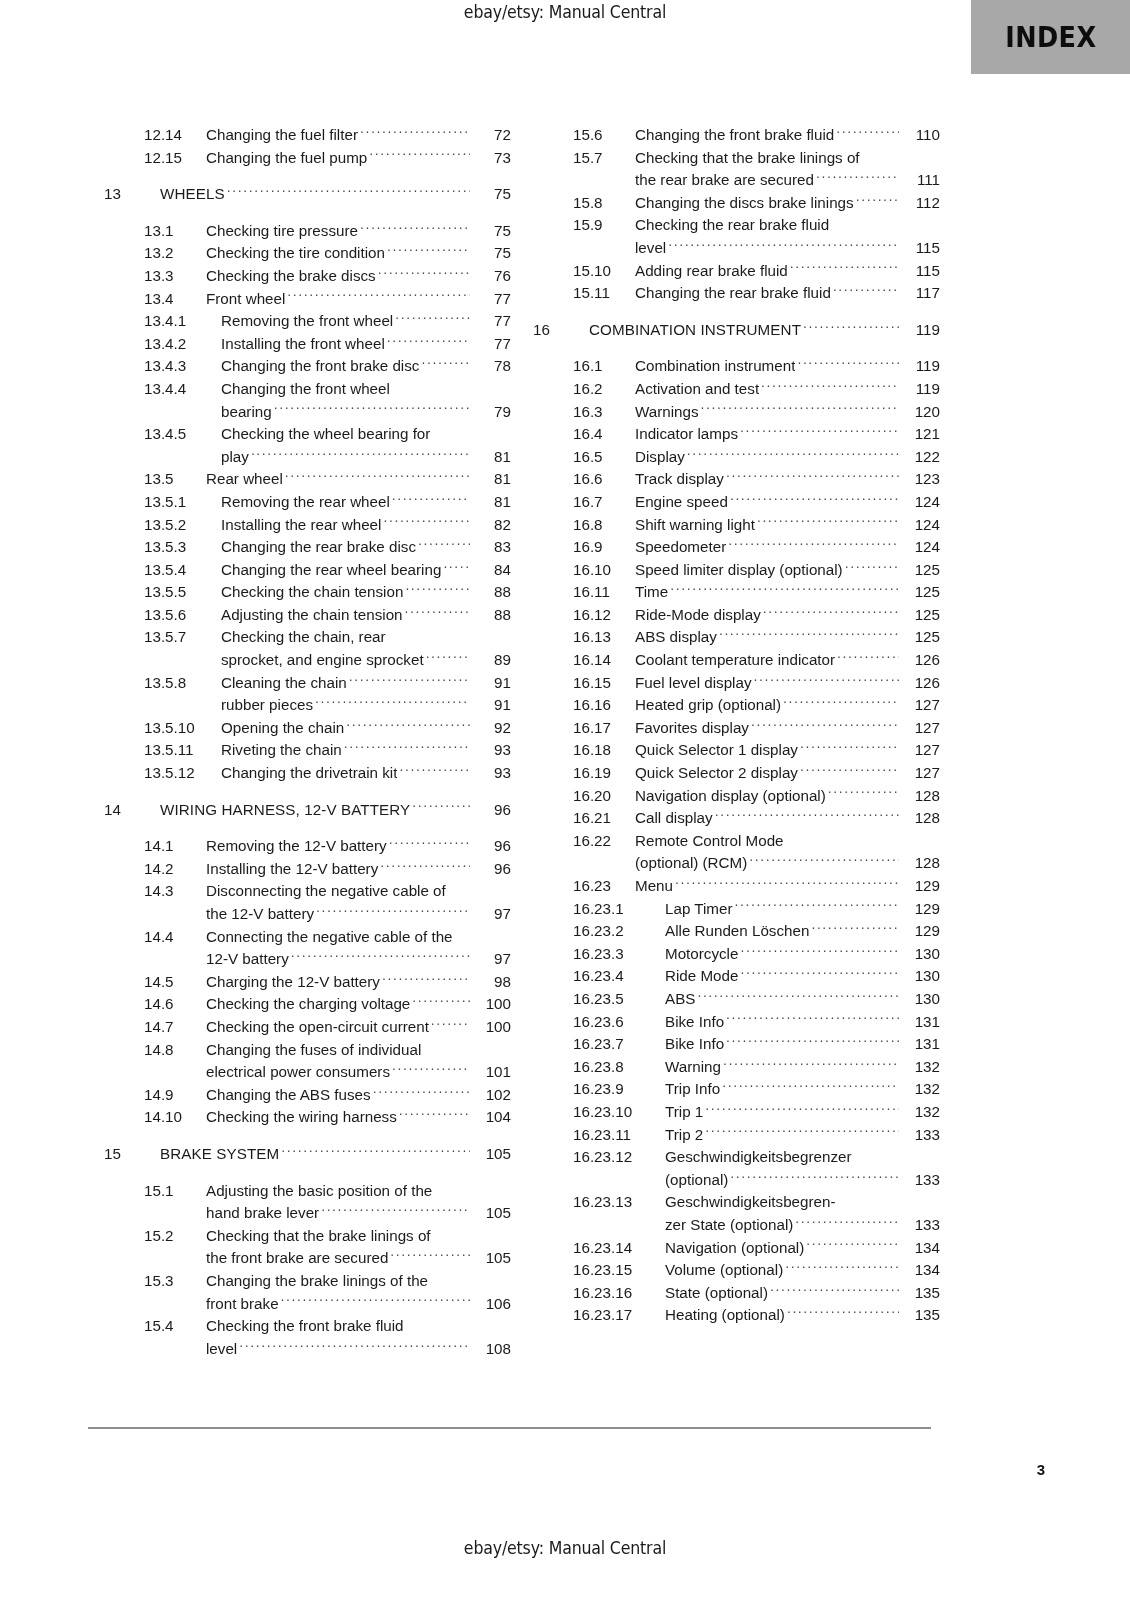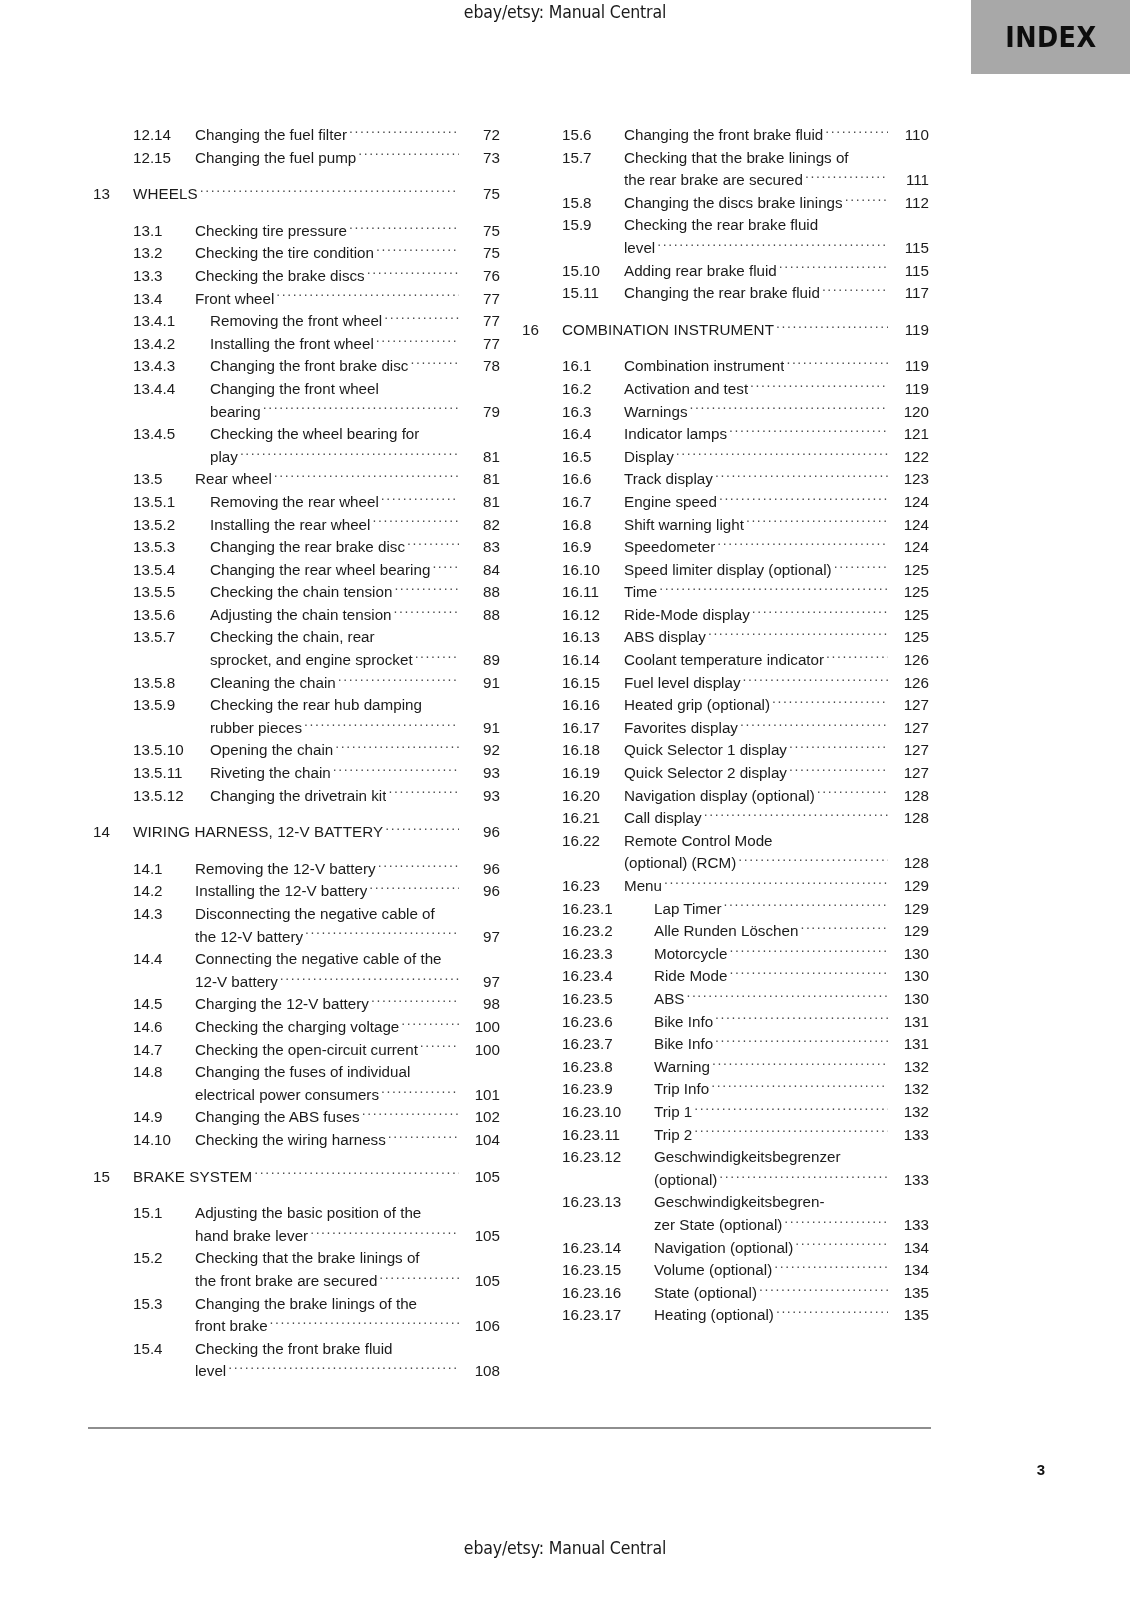--- a/index.html
+++ b/index.html
@@ -48,42 +48,42 @@
     font-weight: bold;
     font-size: 29px;
     color: #0d0d0d;
     letter-spacing: 0.5px;
     transform: scaleX(0.88);
   }
 
   
   .columns {
     position: absolute;
-    left: 93px;
+    left: 104px;
     top: 124px;
     width: 954px;
     display: flex;
     gap: 22px;
   }
   .col {
     width: 407px;
     flex: 0 0 407px;
   }
 
   
   .toc-row {
     display: flex;
     align-items: flex-start;
     font-size: 15.2px;
     line-height: 22.6px;
     color: #1b1b1b;
     white-space: nowrap;
   }
   .toc-row.gap-before { margin-top: 14px; }
-  .toc-row.gap-after  { margin-bottom: 14px; }
+  .toc-row.gap-after  { margin-bottom: 14px; gap: 16px; }
 
   .num {
     flex: 0 0 auto;
     text-align: left;
   }
   
   .lvl-chapter > .num { width: 40px; }
   
   .lvl-section > .num { width: 62px; margin-left: 40px; }
   
@@ -401,30 +401,20 @@
       <div class="toc-row lvl-sub">
         <span class="num">13.5.8</span>
         <span class="title-wrap">
           <span class="title-line">
             <span class="title-text">Cleaning the chain</span>
             <span class="leader"></span>
             <span class="page">91</span>
           </span>
         </span>
       </div>
-      <div class="toc-row lvl-sub">
-        <span class="num">13.5.9</span>
-        <span class="title-wrap">
-          <span class="title-line">
-            <span class="title-text">Checking the rear hub damping</span>
-            <span class="leader blank"></span>
-            <span class="page empty"></span>
-          </span>
-        </span>
-      </div>
       <div class="toc-row lvl-sub cont">
         <span class="num"></span>
         <span class="title-wrap">
           <span class="title-line">
             <span class="title-text">rubber pieces</span>
             <span class="leader"></span>
             <span class="page">91</span>
           </span>
         </span>
       </div>

